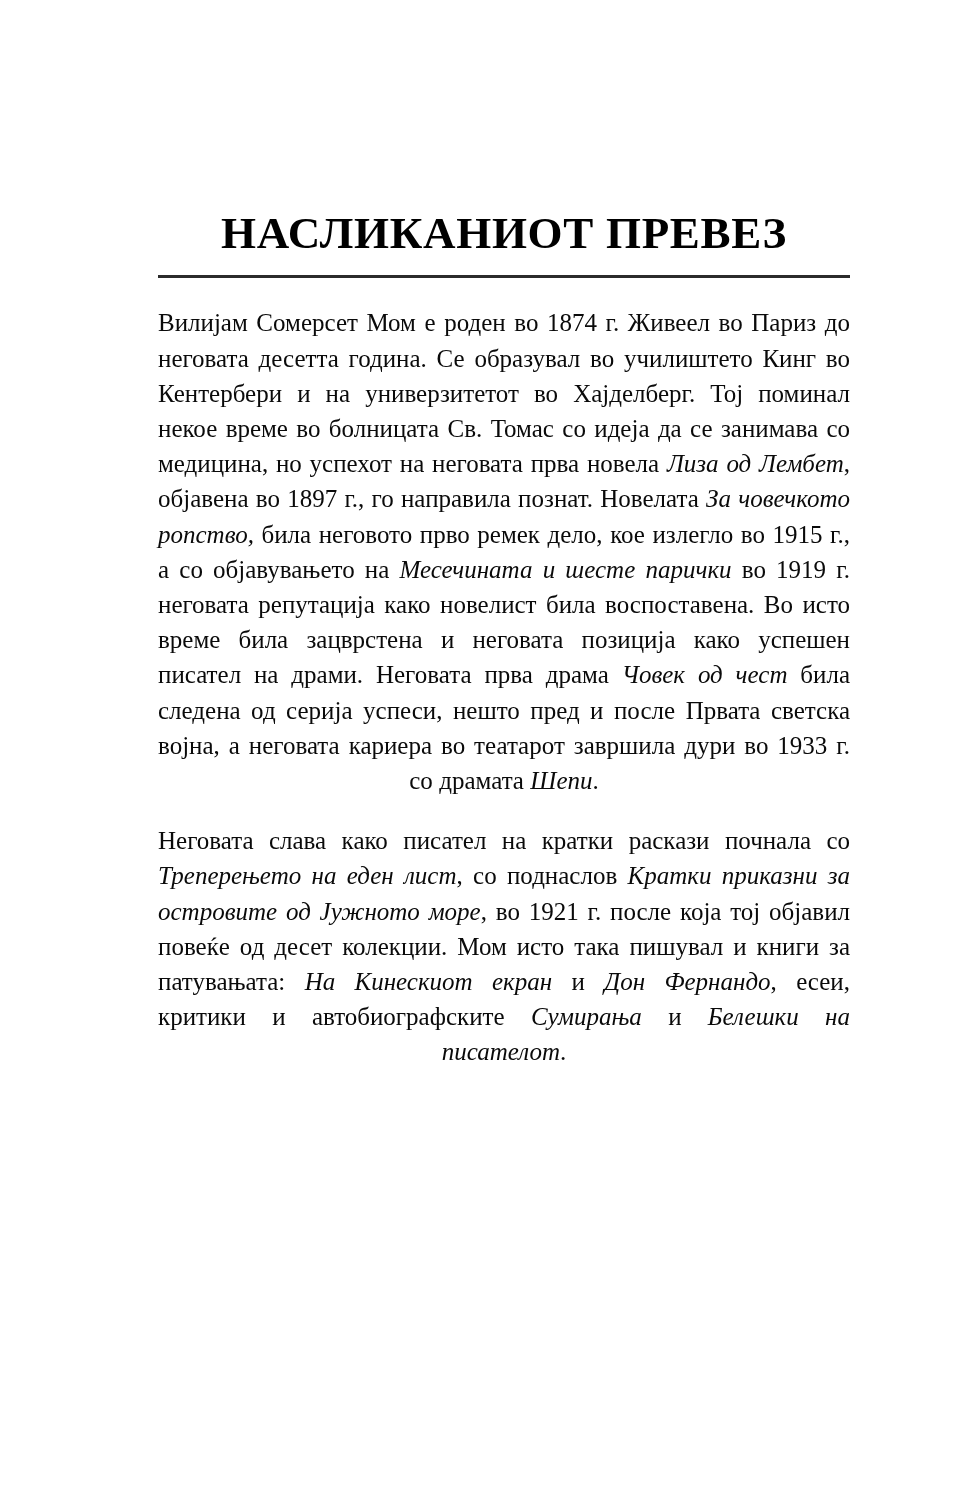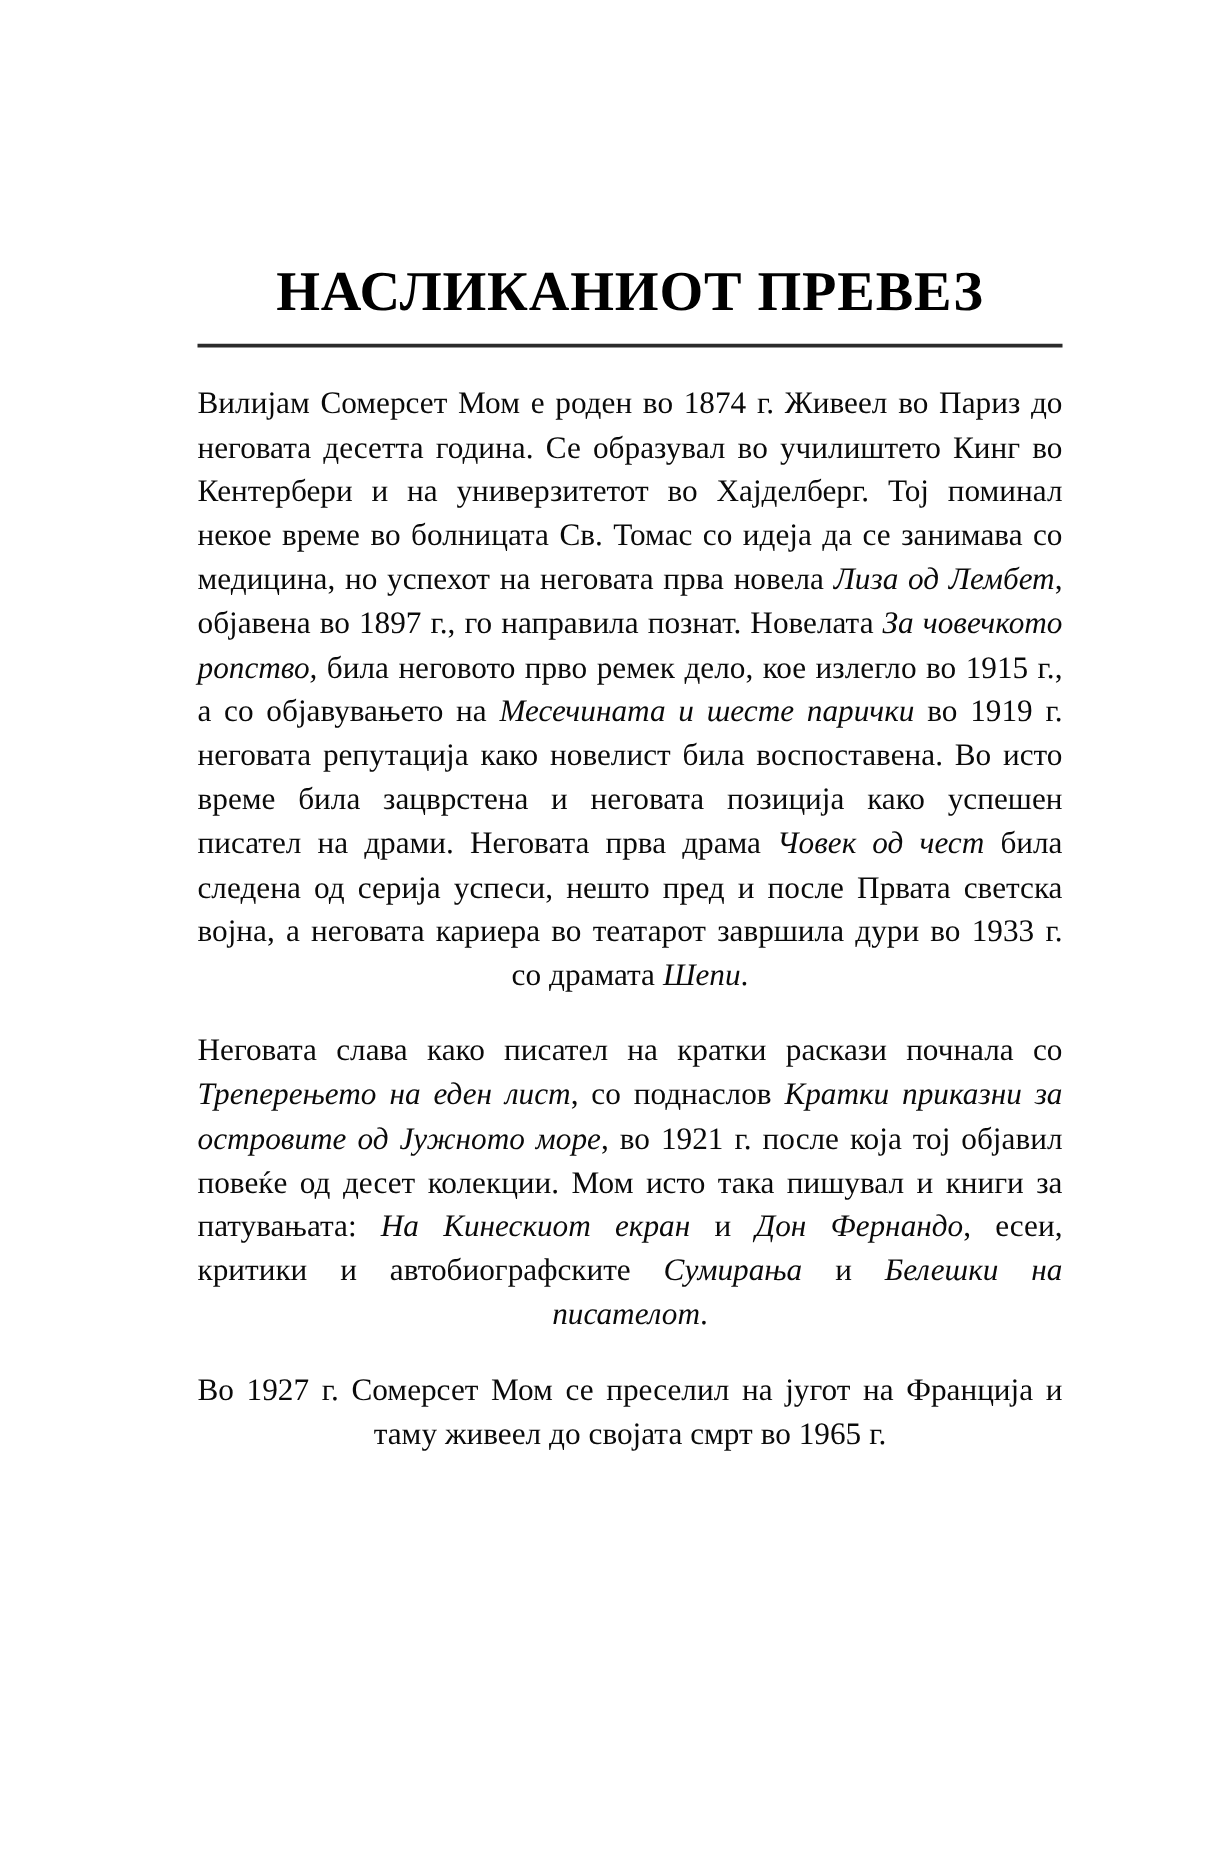--- a/index.html
+++ b/index.html
@@ -89,17 +89,16 @@
     <div class="title-block">
       <h1 class="doc-title">НАСЛИКАНИОТ ПРЕВЕЗ</h1>
       <div class="title-rule" style="background: rgb(43, 43, 43);"></div>
     </div>
 
     <div class="body-text">
       <p class="para">Вилијам Сомерсет Мом е роден во 1874 г. Живеел во Париз до неговата десетта година. Се образувал во училиштето Кинг во Кентербери и на универзитетот во Хајделберг. Тој поминал некое време во болницата Св. Томас со идеја да се занимава со медицина, но успехот на неговата прва новела <i class="it">Лиза од Лембет</i>, објавена во 1897 г., го направила познат. Новелата <i class="it">За човечкото ропство,</i> била неговото прво ремек дело, кое излегло во 1915 г., а со објавувањето на <i class="it">Месечината и шесте парички</i> во 1919 г. неговата репутација како новелист била воспоставена. Во исто време била зацврстена и неговата позиција како успешен писател на драми. Неговата прва драма <i class="it">Човек од чест</i> била следена од серија успеси, нешто пред и после Првата светска војна, а неговата кариера во театарот завршила дури во 1933 г. со  драмата <i class="it">Шепи</i>.</p>
 
       <p class="para">Неговата слава како писател на кратки раскази почнала со <i class="it">Треперењето на еден лист</i>, со поднаслов <i class="it">Кратки приказни за островите од Јужното море</i>, во 1921 г. после која тој објавил повеќе од десет колекции. Мом исто така пишувал и книги за патувањата: <i class="it">На Кинескиот екран</i> и <i class="it">Дон Фернандо</i>, есеи, критики и автобиографските <i class="it">Сумирања</i> и <i class="it">Белешки на писателот</i>.</p>
 
-      <p class="para">Во 1927 г. Сомерсет Мом се преселил на југот на Франција и таму живеел до својата смрт во 1965 г.</p>
     </div>
 
   </div>
 </div>
 
 </body></html>

